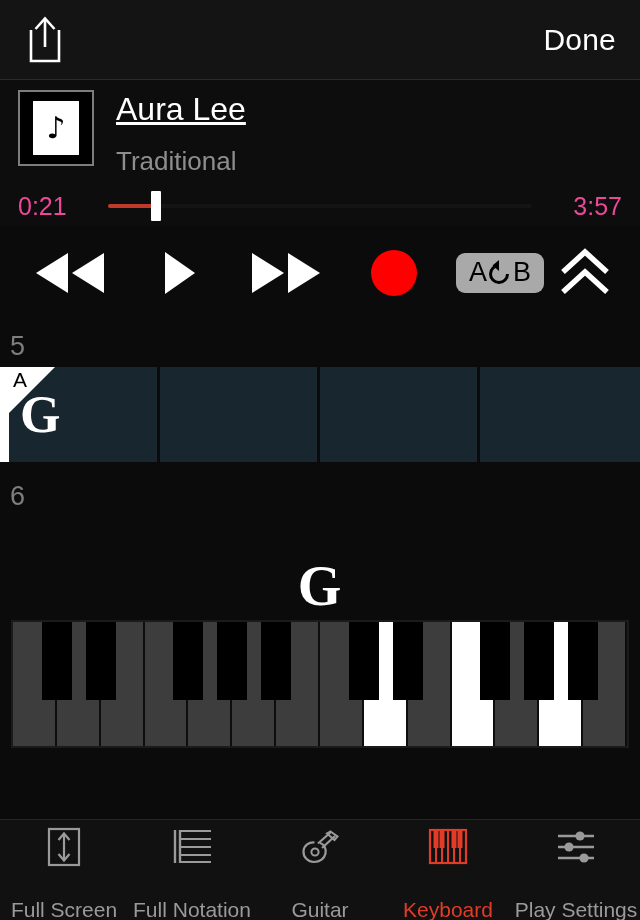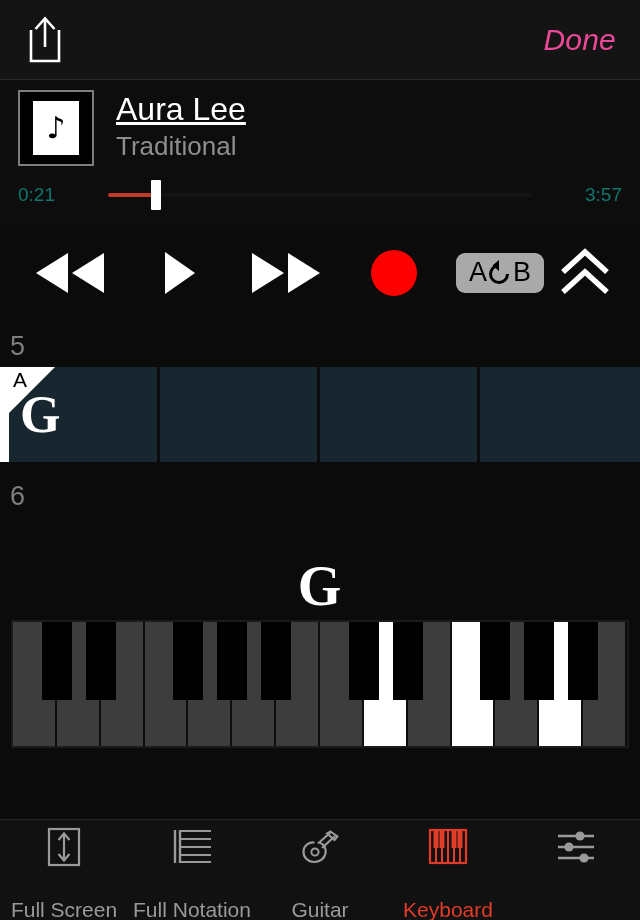--- a/index.html
+++ b/index.html
@@ -40,25 +40,24 @@
   .share-btn {
     width: 46px;
     height: 56px;
     display: flex;
     align-items: center;
     justify-content: center;
     cursor: pointer;
   }
   .done-btn {
     font-size: 30px;
-    color: #ec4899;
+    color: #ffffff;
     letter-spacing: 0.2px;
     cursor: pointer;
     padding: 4px 2px;
-    font-style: italic;
   }
 
   
   .songbar {
     flex: 0 0 145px;
     background: #0d0d0d;
     padding: 10px 18px 0 18px;
     box-sizing: border-box;
     position: relative;
   }
@@ -99,33 +98,33 @@
     font-size: 32px;
     color: #ffffff;
     line-height: 1.12;
     font-weight: 400;
     text-decoration: underline;
   }
   .song-artist {
     font-size: 26px;
     color: #8e8e8e;
     line-height: 1.2;
-    margin-top: 3px;
+    margin-top: 18px;
   }
 
   
   .progress-row {
     display: flex;
     align-items: center;
     margin-top: 14px;
     height: 30px;
   }
   .time {
-    font-size: 19px;
-    color: #0f766e;
+    font-size: 25px;
+    color: #ec4899;
     width: 78px;
     flex: 0 0 78px;
   }
   .time.right { text-align: right; }
   .track-wrap {
     flex: 1 1 auto;
     position: relative;
     height: 30px;
     margin: 0 12px;
     cursor: pointer;
@@ -535,16 +534,17 @@
         <div class="tab-ico">
           <svg width="48" height="44" viewBox="0 0 48 44">
             <line x1="6" y1="11" x2="42" y2="11" stroke="#9a9a9a" stroke-width="2.4"></line>
             <circle cx="28" cy="11" r="4.6" fill="#9a9a9a"></circle>
             <line x1="6" y1="22" x2="42" y2="22" stroke="#9a9a9a" stroke-width="2.4"></line>
             <circle cx="17" cy="22" r="4.6" fill="#9a9a9a"></circle>
             <line x1="6" y1="33" x2="42" y2="33" stroke="#9a9a9a" stroke-width="2.4"></line>
             <circle cx="32" cy="33" r="4.6" fill="#9a9a9a"></circle>
           </svg>
         </div>
+        <div class="tab-label">Play Settings</div>
       </div>
     </div>
 
 </div>
 
 </body></html>

